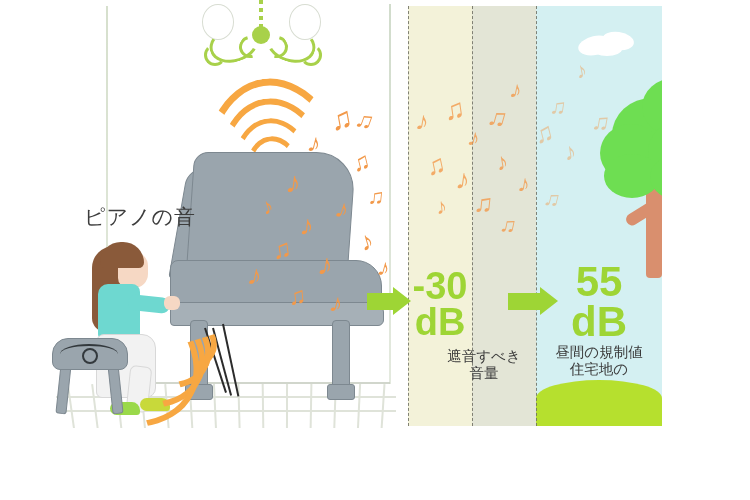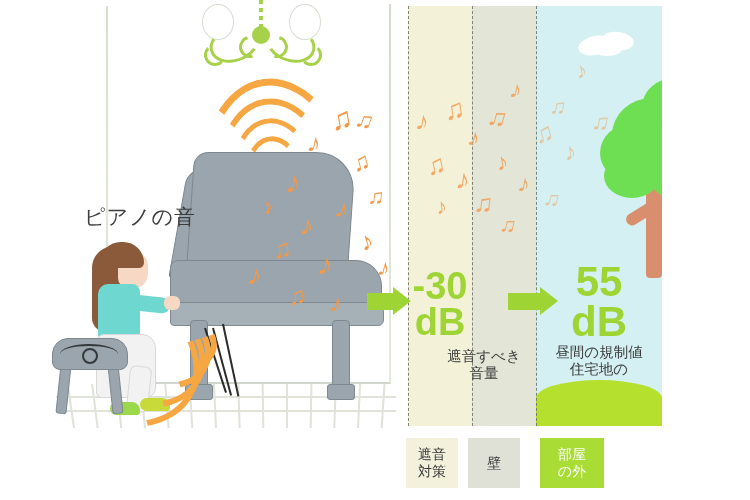--- a/index.html
+++ b/index.html
@@ -359,31 +359,14 @@
 
   <div class="bandnum num55">
     <span>55</span>
     <span class="l2">dB</span>
   </div>
   <div class="bandcap cap55">
     <div>昼間の規制値</div>
     <div>住宅地の</div>
   </div>
 
-  <div class="legend">
-    <div class="lg lg1">
-      <span>
-        <span>遮音</span><br>
-        <span>対策</span>
-      </span>
-    </div>
-    <div class="lg lg2">
-      <span>壁</span>
-    </div>
-    <div class="lg lg3">
-      <span>
-        <span>部屋</span><br>
-        <span>の外</span>
-      </span>
-    </div>
-  </div>
 
 </div>
 
 </body></html>

